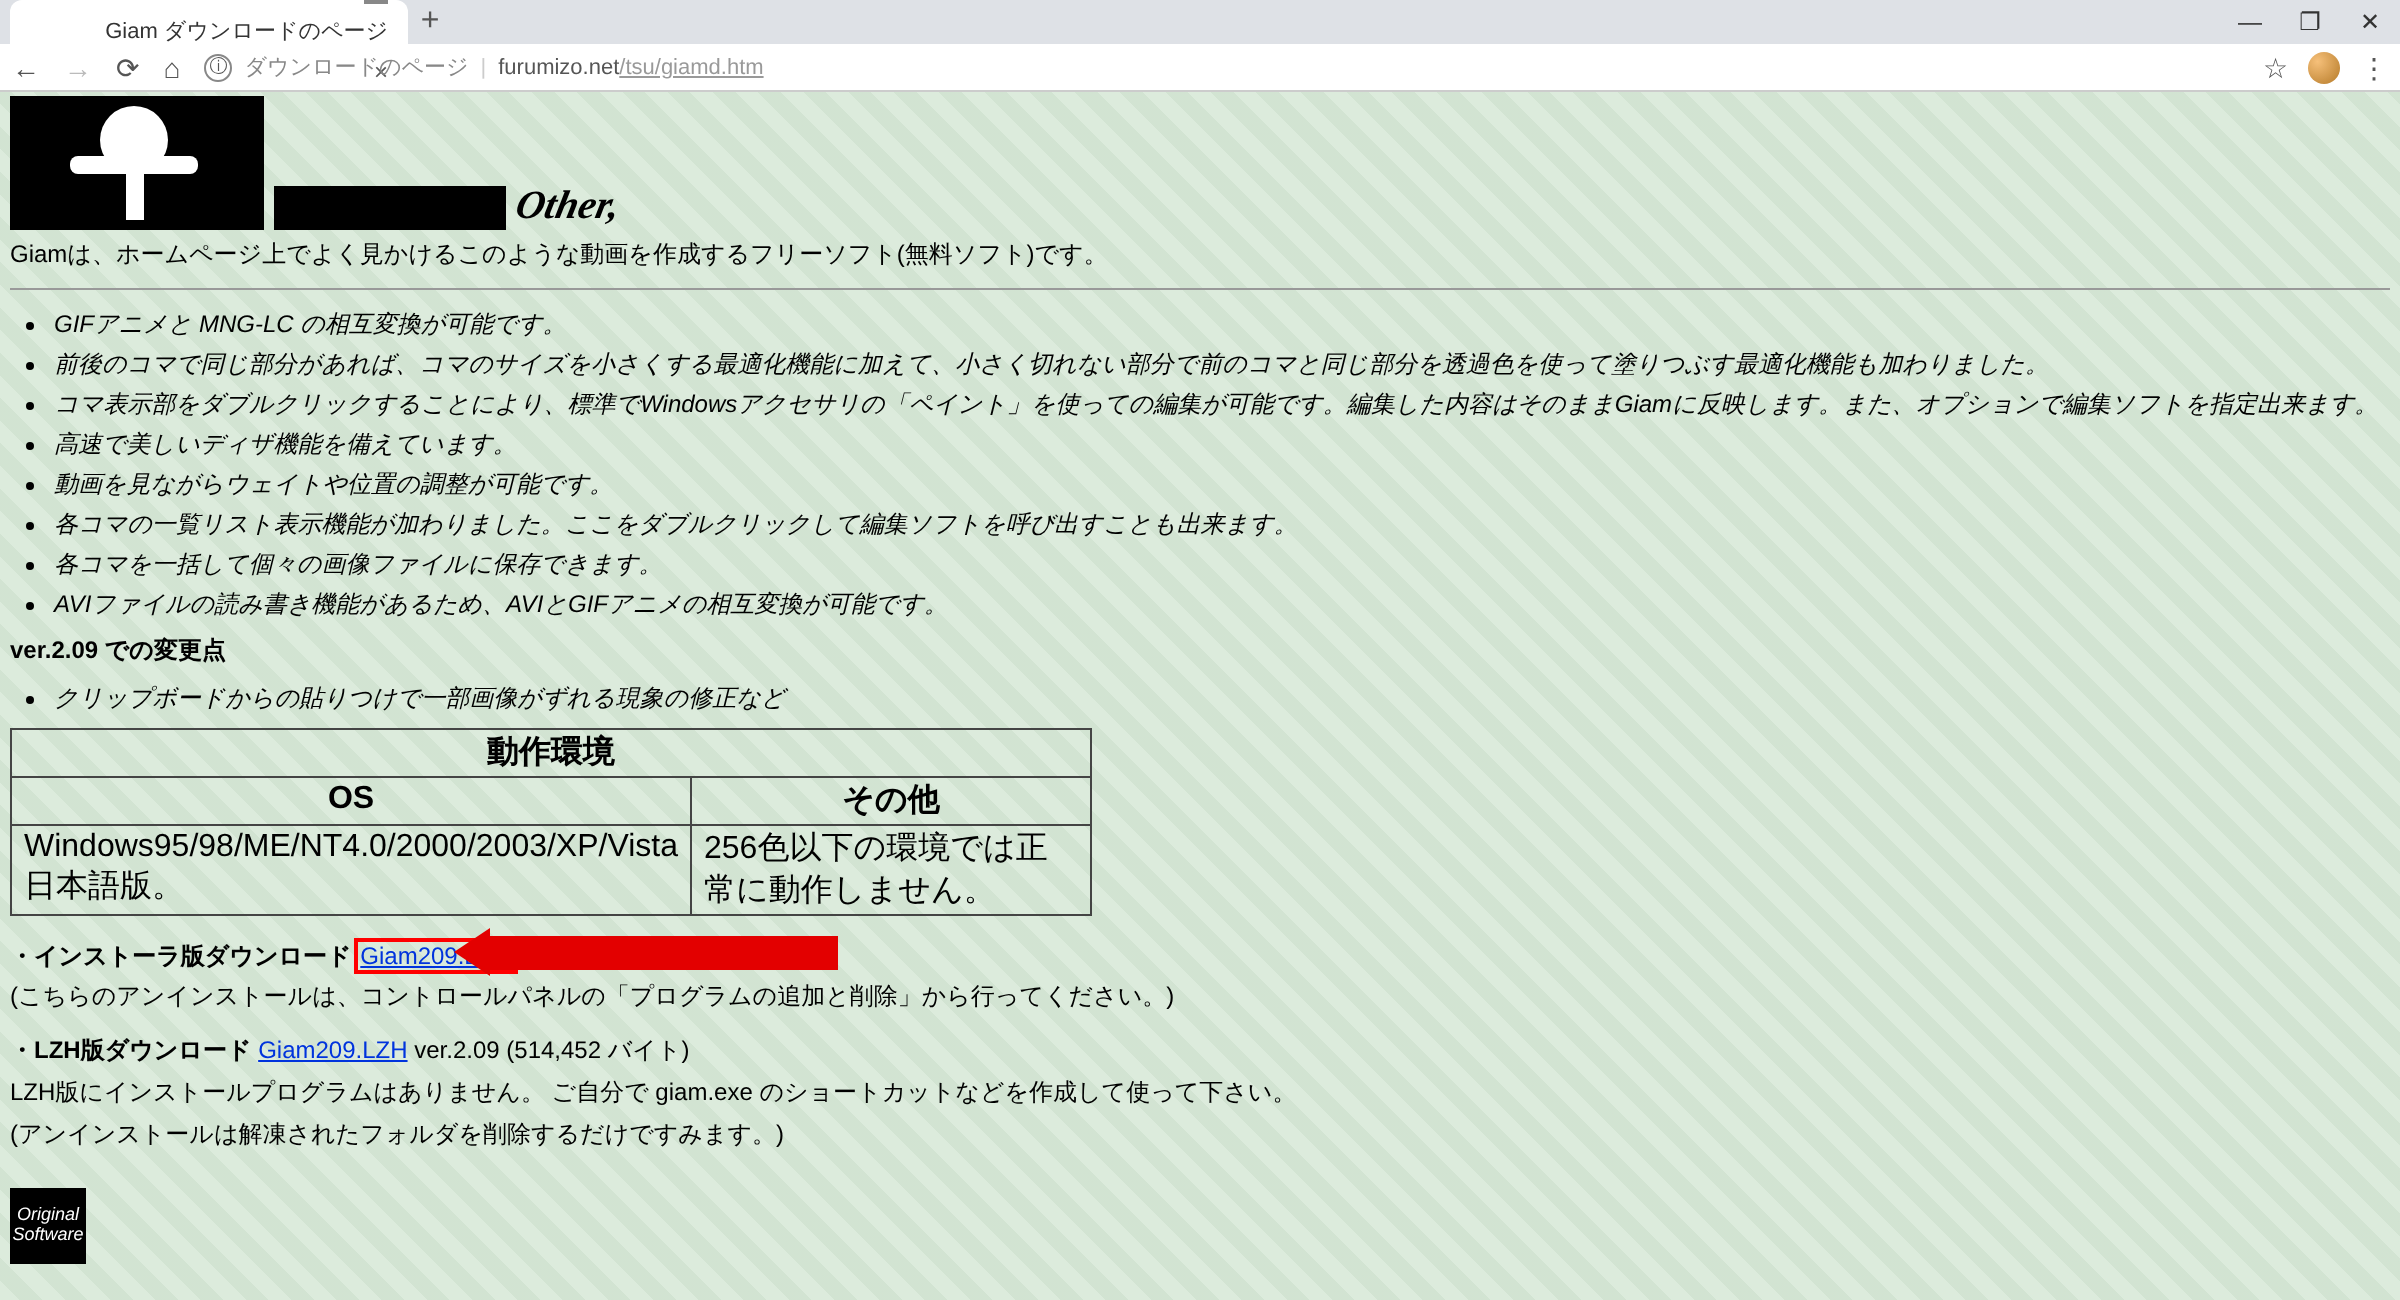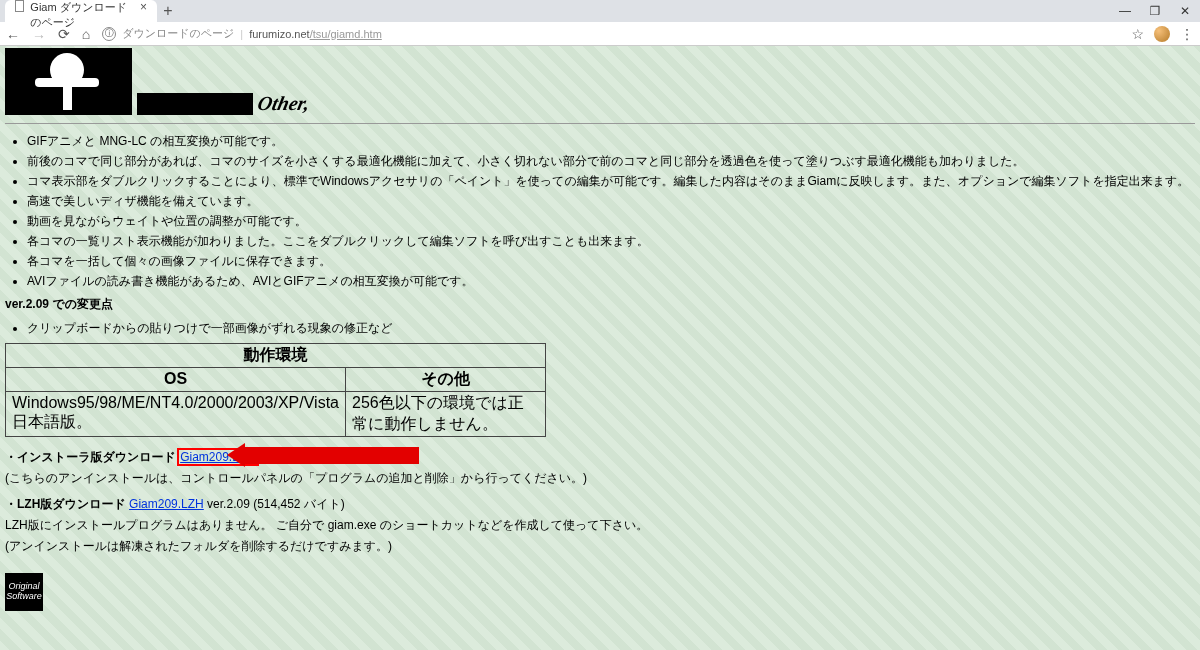--- a/index.html
+++ b/index.html
@@ -1,19 +1,19 @@
 <!DOCTYPE html>
 <html><head>
 <meta charset="utf-8">
 <style>
 * { box-sizing: border-box; }
 body { margin: 0; font-family: "MS PGothic", Meiryo, sans-serif; font-size: 12px; color: #000; }
 .browser-chrome { background: #dee1e6; }
 .tab-bar { display: flex; align-items: center; height: 22px; background: #dee1e6; padding-left: 5px; }
-.tab { display: flex; align-items: flex-start; background: #fff; height: 22px; padding: 0 10px; border-radius: 6px 6px 0 0; width: 152px; font-size: 11px; color: #333; gap: 6px; }
+.tab { display: flex; align-items: flex-end; background: #fff; height: 22px; padding: 0 10px; border-radius: 6px 6px 0 0; width: 199px; font-size: 11px; color: #333; gap: 6px; flex-direction: column; }
 .tab-icon { width: 12px; height: 12px; border: 1px solid #888; }
 .tab-close { margin-left: auto; font-size: 12px; color: #555; cursor: pointer; }
 .new-tab { width: 22px; text-align: center; color: #555; font-size: 16px; cursor: pointer; }
 .win-controls { margin-left: auto; display: flex; }
 .win-btn { width: 30px; text-align: center; font-size: 12px; color: #333; cursor: pointer; }
 .toolbar { display: flex; align-items: center; background: #fff; height: 24px; padding: 0 6px; gap: 12px; border-bottom: 1px solid #ccc; }
 .nav-icon { font-size: 14px; color: #555; cursor: pointer; }
 .nav-icon.disabled { color: #bbb; }
 .addr { display: flex; align-items: center; flex: 1; gap: 6px; font-size: 11px; color: #555; }
 .addr .sec { color: #555; border: 1px solid #888; border-radius: 50%; width: 14px; height: 14px; display: flex; align-items: center; justify-content: center; font-size: 9px; }
@@ -26,21 +26,21 @@
 
 .page { background: #d6e8d6; background-image: repeating-linear-gradient(45deg, rgba(255,255,255,0.15) 0 8px, rgba(0,0,0,0.02) 8px 16px); min-height: 628px; padding: 0 5px 20px 5px; }
 .top-images { display: flex; align-items: flex-end; gap: 5px; padding-top: 2px; }
 .logo-box { width: 127px; height: 67px; background: #000; position: relative; }
 .logo-shape { position: absolute; background: #fff; }
 .black-box { width: 116px; height: 22px; background: #000; }
 .script { font-family: cursive; font-style: italic; font-weight: bold; font-size: 20px; transform: skewX(-12deg); }
 .page p { margin: 4px 0; line-height: 1.4; }
 hr { margin: 8px 0; border: none; border-top: 1px solid #999; }
 .section-title { font-weight: bold; margin-top: 10px; }
-ul { margin: 6px 0 6px 22px; padding: 0; }
+ul { margin: 6px 0 6px 22px; padding: 0; font-style: italic; }
 li { margin: 2px 0; line-height: 1.5; }
 table.env { border-collapse: collapse; margin-top: 6px; }
 table.env th, table.env td { border: 1px solid #444; padding: 1px 6px; font-size: 16px; font-weight: normal; }
 table.env th { text-align: center; font-weight: bold; }
 a { color: #0033dd; text-decoration: underline; }
 .download-block { margin-top: 12px; position: relative; }
 .highlight-link { outline: 2px solid #ff0000; outline-offset: 0; padding: 0 1px; }
 .arrow-wrap { position: absolute; left: 222px; top: -6px; pointer-events: none; }
 .arrow { width: 0; height: 0; border-right: 18px solid #e30000; border-top: 12px solid transparent; border-bottom: 12px solid transparent; position: absolute; top: 0; left: 0; }
 .arrow-body { position: absolute; left: 17px; top: 4px; width: 175px; height: 17px; background: #e30000; }
@@ -93,20 +93,21 @@
   <div class="top-images">
     <div class="logo-box">
       <div class="logo-shape ls1"></div>
       <div class="logo-shape ls3"></div>
       <div class="logo-shape ls2"></div>
     </div>
     <div class="black-box"></div>
     <div class="script">Other,</div>
   </div>
 
+  <p>Giamは、ホームページ上でよく見かけるこのような動画を作成するフリーソフト(無料ソフト)です。</p>
   <hr>
 
   <ul>
     <li>GIFアニメと MNG-LC の相互変換が可能です。</li>
     <li>前後のコマで同じ部分があれば、コマのサイズを小さくする最適化機能に加えて、小さく切れない部分で前のコマと同じ部分を透過色を使って塗りつぶす最適化機能も加わりました。</li>
     <li>コマ表示部をダブルクリックすることにより、標準でWindowsアクセサリの「ペイント」を使っての編集が可能です。編集した内容はそのままGiamに反映します。また、オプションで編集ソフトを指定出来ます。</li>
     <li>高速で美しいディザ機能を備えています。</li>
     <li>動画を見ながらウェイトや位置の調整が可能です。</li>
     <li>各コマの一覧リスト表示機能が加わりました。ここをダブルクリックして編集ソフトを呼び出すことも出来ます。</li>
     <li>各コマを一括して個々の画像ファイルに保存できます。</li>

